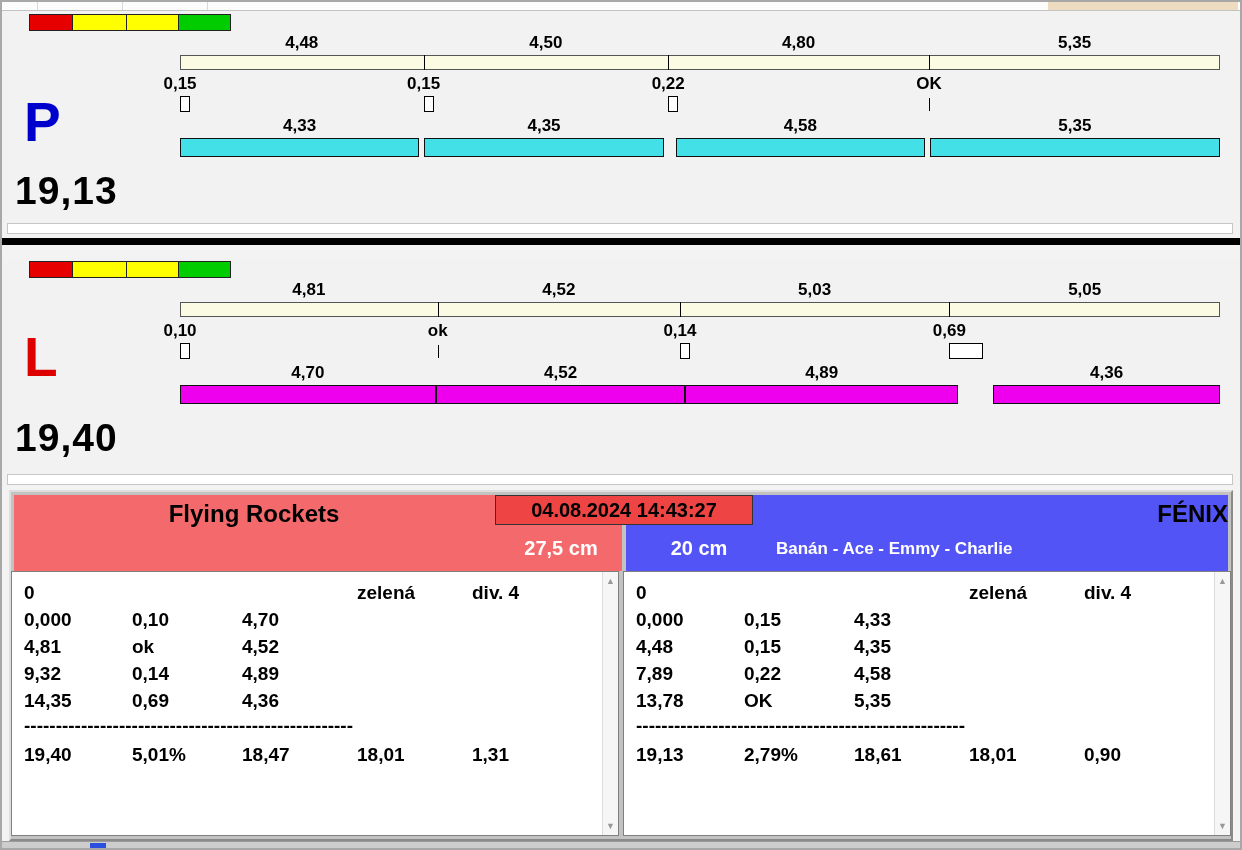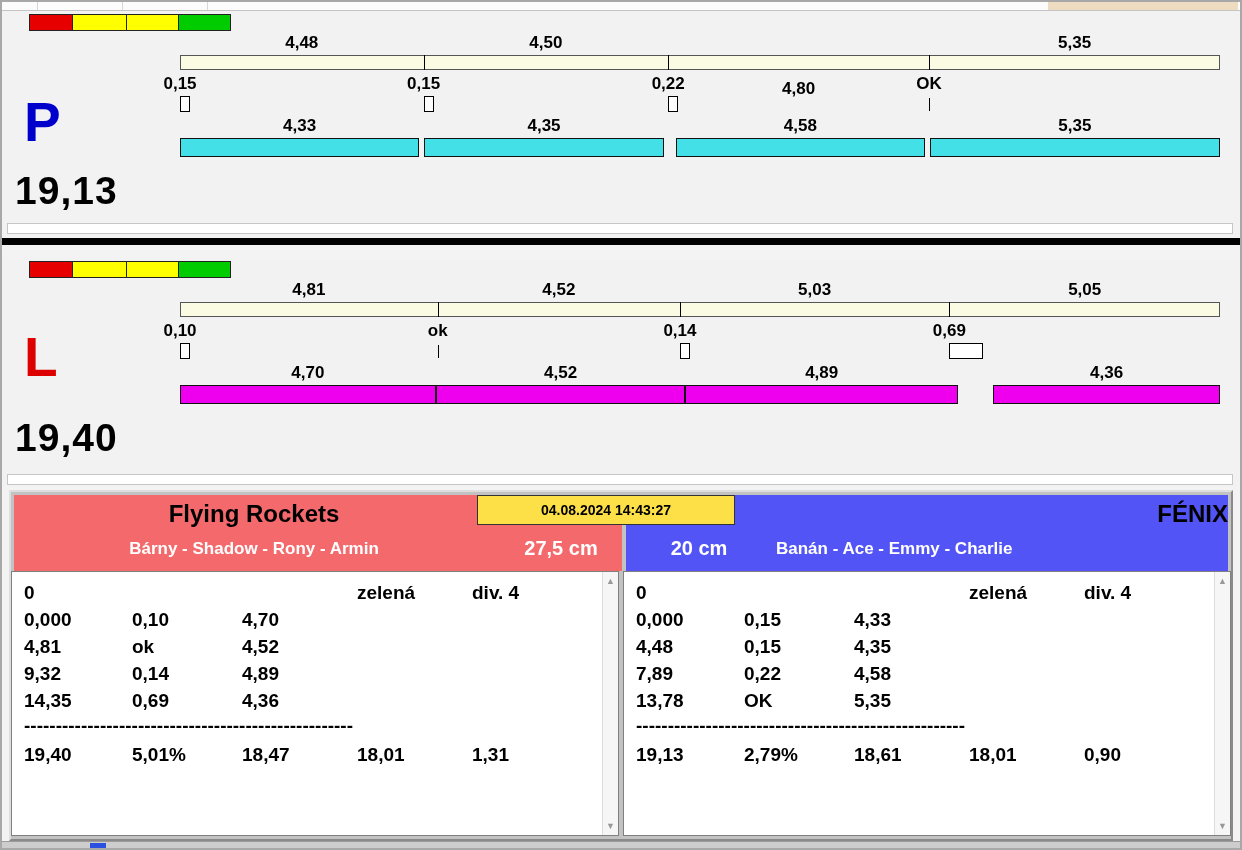--- a/index.html
+++ b/index.html
@@ -74,22 +74,22 @@
 
   .team-dogs { position:absolute; top:44px; font-size:17px; font-weight:bold;
                color:#fff; white-space:nowrap; }
   .team-header.left  .team-dogs { left:0; width:480px; text-align:center; }
   .team-header.right .team-dogs { left:150px; right:0; }
 
   .height { position:absolute; top:42px; font-size:20px; font-weight:bold; color:#fff; }
   .height.left-h  { left:492px; width:110px; text-align:center; }
   .height.right-h { left:635px; width:100px; text-align:center; }
 
-  .timestamp { position:absolute; left:463px; top:0; width:258px; height:30px;
-               background:#fde047; border:1px solid #333; font-size:14px; font-weight:bold;
+  .timestamp { position:absolute; left:481px; top:0; width:258px; height:30px;
+               background:#ef4444; border:1px solid #333; font-size:20px; font-weight:bold;
                text-align:center; line-height:28px; color:#000; }
 
   .result-box { position:absolute; top:79px; bottom:3px; background:#fff;
                 border:1px solid #808080; overflow:hidden; }
   .result-box.left  { left:0; width:608px; }
   .result-box.right { left:612px; right:0; }
 
   .rows { position:absolute; top:0; left:0; right:17px; bottom:0; padding:8px 0 0 12px; }
   .data-row { display:grid; grid-template-columns:108px 110px 115px 115px auto;
               height:27px; font-size:19px; font-weight:bold; color:#000; line-height:26px; }
@@ -124,21 +124,21 @@
     <div class="traffic">
         <span class="traffic-seg" style="background: rgb(230, 0, 0); width: 21%;"></span>
         <span class="traffic-seg" style="background: rgb(255, 255, 0); width: 27%;"></span>
         <span class="traffic-seg" style="background: rgb(255, 255, 0); width: 26%;"></span>
         <span class="traffic-seg" style="background: rgb(0, 204, 0); width: 26%;"></span>
       </div>
     <div class="lane-letter" style="color: rgb(0, 0, 204);">P</div>
     <div class="top-labels">
         <span class="seg-label" style="left: 11.71%;">4,48</span>
         <span class="seg-label" style="left: 35.18%;">4,50</span>
-        <span class="seg-label" style="left: 59.485%; margin-top: 46px;">4,80</span>
+        <span class="seg-label" style="left: 59.485%;">4,80</span>
         <span class="seg-label" style="left: 86.015%;">5,35</span>
       </div>
     <div class="bar-track" style="background: rgb(251, 251, 228);">
         <span class="bar-tick" style="left: 23.42%;"></span>
         <span class="bar-tick" style="left: 46.94%;"></span>
         <span class="bar-tick" style="left: 72.03%;"></span>
       </div>
     <div class="pass-labels">
         <span class="pass-label" style="left: 0%;">0,15</span>
         <span class="pass-label" style="left: 23.42%;">0,15</span>
@@ -213,21 +213,20 @@
         <span class="run-seg" style="left: 78.2%; width: 21.8%; background: rgb(238, 0, 238);"></span>
       </div>
     <div class="lane-total">19,40</div>
     <div class="thin-field"></div>
   </section>
 
   <div class="scoreboard">
     <div class="sb-header">
       <div class="team-header left" style="background: rgb(244, 105, 108);">
         <div class="team-name">Flying Rockets</div>
-        <div class="team-dogs">Bárny - Shadow - Rony - Armin</div>
       </div>
       <div class="team-header right" style="background: rgb(82, 84, 246);">
         <div class="team-name">FÉNIX</div>
         <div class="team-dogs">Banán - Ace - Emmy - Charlie</div>
       </div>
       <div class="height left-h">27,5 cm</div>
       <div class="height right-h">20 cm</div>
       <div class="timestamp">04.08.2024 14:43:27</div>
     </div>
 

